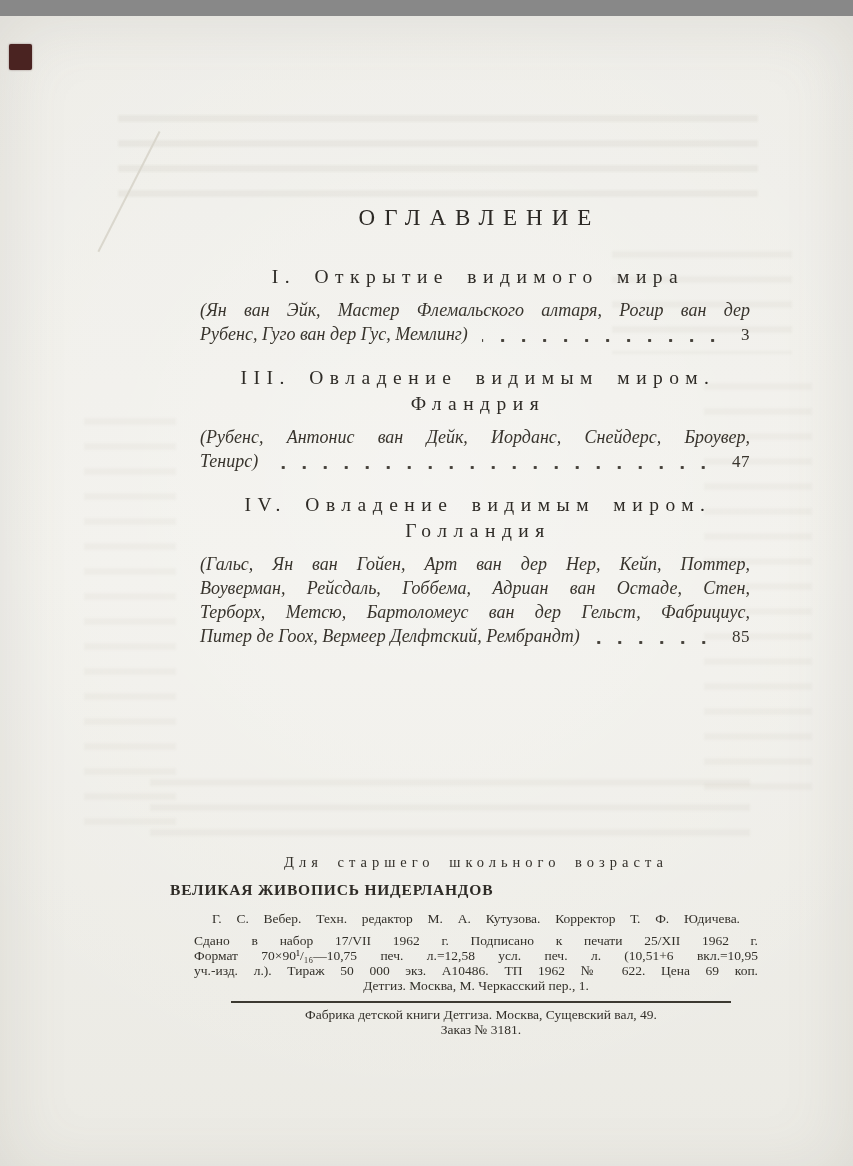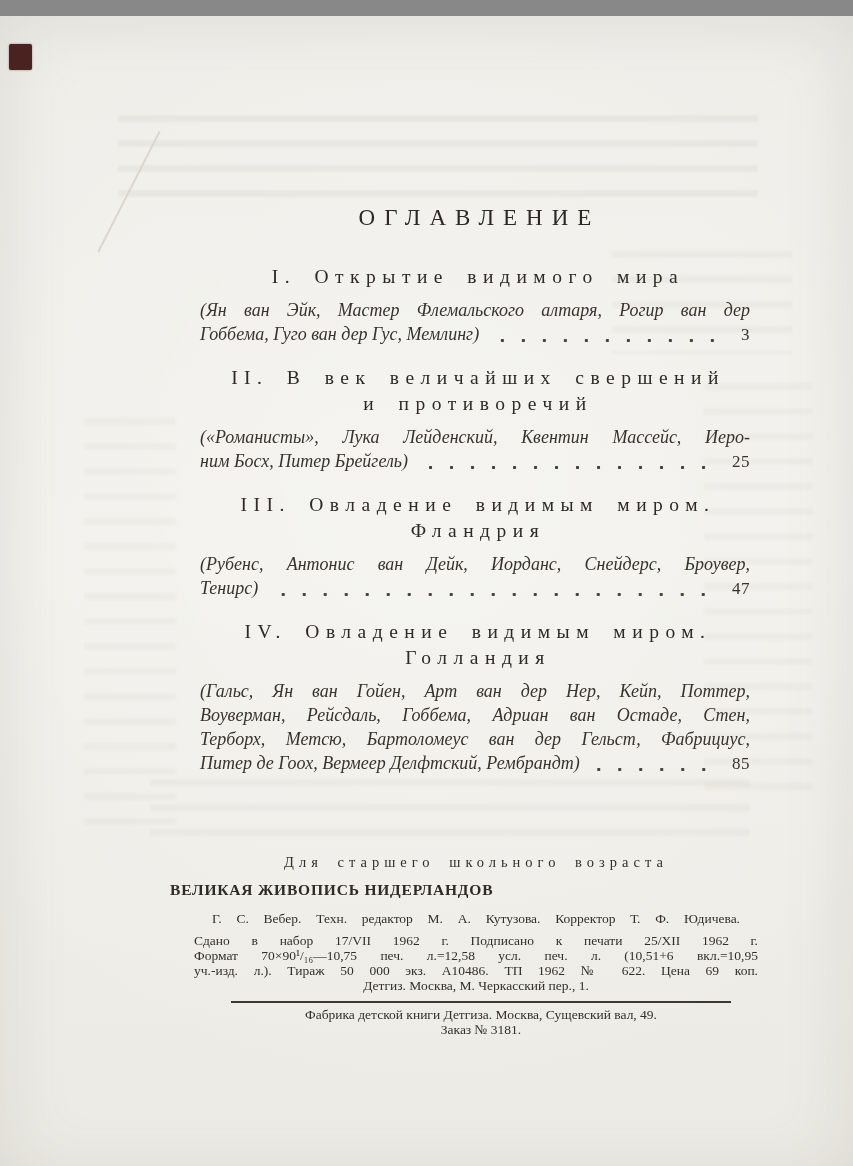--- a/index.html
+++ b/index.html
@@ -66,35 +66,23 @@
   <div class="scratch"></div>
 
   <div class="content">
     <h1 class="title">ОГЛАВЛЕНИЕ</h1>
     <div id="toc">
         <div class="toc-section">
           <div class="h-line">I. Открытие видимого мира</div>
           <div class="section-body">
             <div class="b-line">(Ян ван Эйк, Мастер Флемальского алтаря, Рогир ван дер</div>
             <div class="last-line">
-              <span class="lead-text">Гоббема, Гуго ван дер Гус, Мемлинг)</span>
+              <span class="lead-text">Рубенс, Гуго ван дер Гус, Мемлинг)</span>
               <span class="leader"></span>
               <span class="pageno">3</span>
-            </div>
-          </div>
-        </div>
-        <div class="toc-section">
-          <div class="h-line">II. В век величайших свершений</div>
-          <div class="h-line">и противоречий</div>
-          <div class="section-body">
-            <div class="b-line">(«Романисты», Лука Лейденский, Квентин Массейс, Иеро-</div>
-            <div class="last-line">
-              <span class="lead-text">ним Босх, Питер Брейгель)</span>
-              <span class="leader"></span>
-              <span class="pageno">25</span>
             </div>
           </div>
         </div>
         <div class="toc-section">
           <div class="h-line">III. Овладение видимым миром.</div>
           <div class="h-line">Фландрия</div>
           <div class="section-body">
             <div class="b-line">(Рубенс, Антонис ван Дейк, Иорданс, Снейдерс, Броувер,</div>
             <div class="last-line">
               <span class="lead-text">Тенирс)</span>

